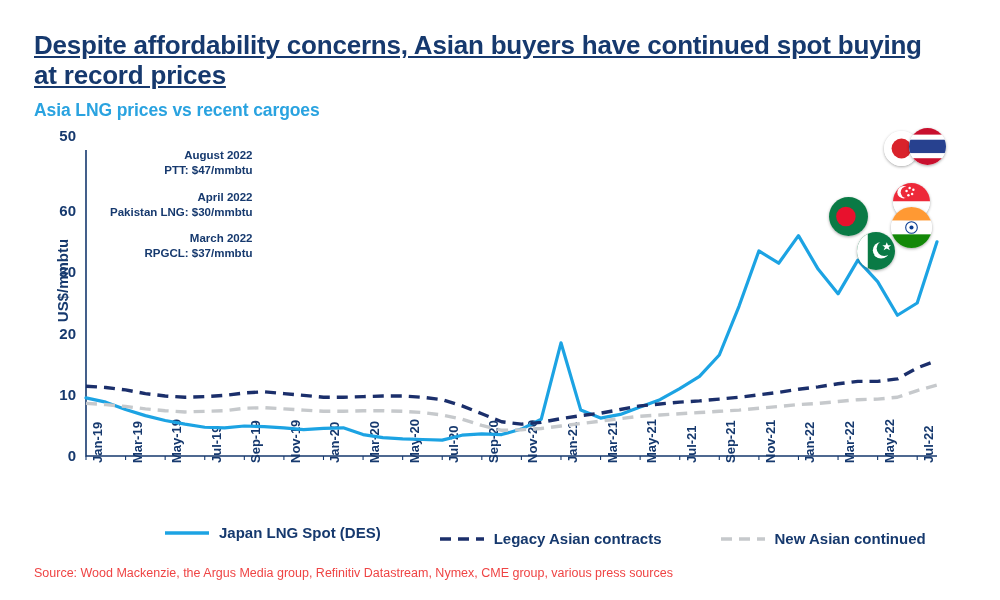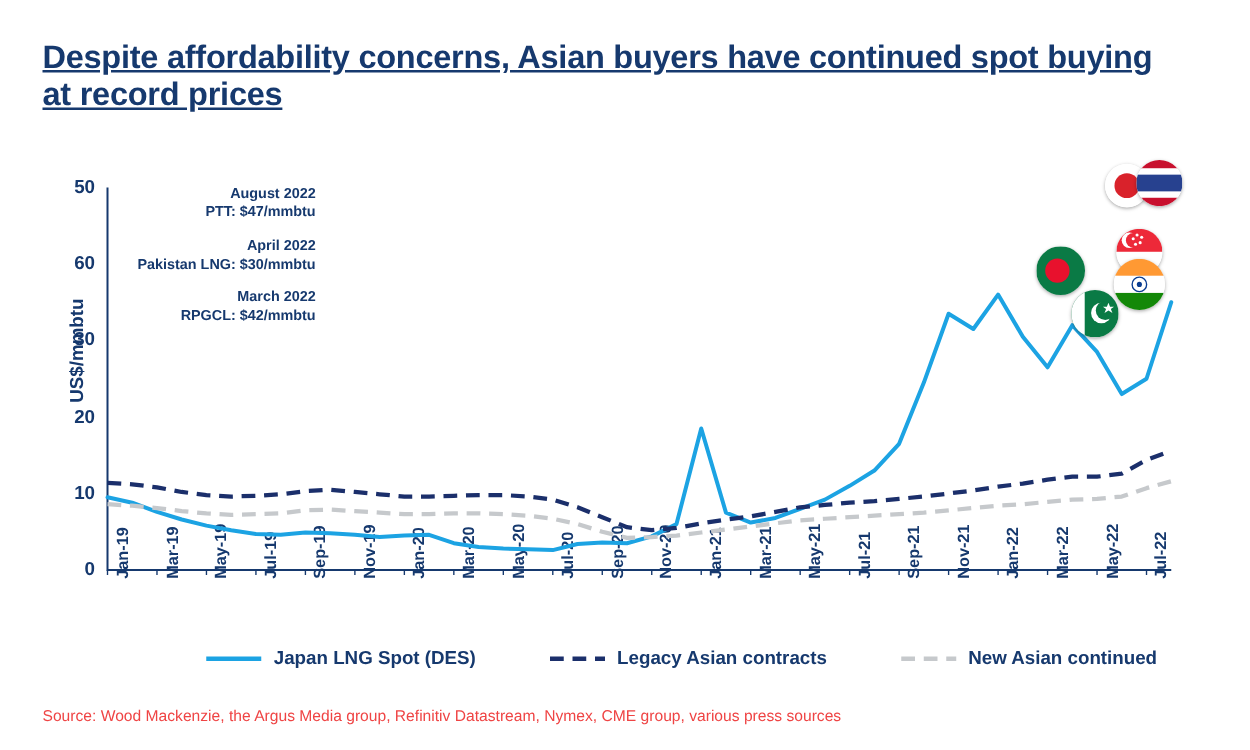--- a/index.html
+++ b/index.html
@@ -117,21 +117,21 @@
     width: 720px;
     display: flex;
     align-items: center;
     gap: 0px;
   }
   .legend-item {
     display: flex;
     align-items: center;
     gap: 9px;
   }
-  .legend-item + .legend-item { margin-left: 58px; }
+  .legend-item + .legend-item { margin-left: 58px; margin-top: 12px; }
   .legend-swatch {
     width: 46px;
     height: 14px;
     flex: 0 0 auto;
   }
   .legend-label {
     font-size: 15px;
     font-weight: bold;
     color: #16396e;
     white-space: nowrap;
@@ -155,31 +155,32 @@
   }
   .flag-badge svg { display: block; }
 </style>
 </head>
 <body>
 
 <div id="page">
 
   <div id="header">
     <h1 id="chart-title">Despite affordability concerns, Asian buyers have continued spot buying at record prices</h1>
+    <div id="chart-subtitle">Asia LNG prices vs recent cargoes</div>
   </div>
 
   <div id="y-axis-title">US$/mmbtu</div>
 
   <div id="y-ticks">
       <div class="y-tick" style="left: 42px; top: 448px;">0</div>
       <div class="y-tick" style="left: 42px; top: 386.8px;">10</div>
       <div class="y-tick" style="left: 42px; top: 325.6px;">20</div>
       <div class="y-tick" style="left: 42px; top: 264.4px;">30</div>
       <div class="y-tick" style="left: 42px; top: 203.2px;">60</div>
-      <div class="y-tick" style="left: 42px; top: 142px;">50</div>
+      <div class="y-tick" style="left: 42px; top: 128px;">50</div>
     </div>
 
   <div id="x-ticks">
       <div class="x-tick" style="left: 91px; top: 463px;">Jan-19</div>
       <div class="x-tick" style="left: 130.581px; top: 463px;">Mar-19</div>
       <div class="x-tick" style="left: 170.163px; top: 463px;">May-19</div>
       <div class="x-tick" style="left: 209.744px; top: 463px;">Jul-19</div>
       <div class="x-tick" style="left: 249.326px; top: 463px;">Sep-19</div>
       <div class="x-tick" style="left: 288.907px; top: 463px;">Nov-19</div>
       <div class="x-tick" style="left: 328.488px; top: 463px;">Jan-20</div>
@@ -235,21 +236,21 @@
       <div class="anno-group">
         <div class="anno-head">August 2022</div>
         <div class="anno-line">PTT: $47/mmbtu</div>
       </div>
       <div class="anno-group">
         <div class="anno-head">April 2022</div>
         <div class="anno-line">Pakistan LNG: $30/mmbtu</div>
       </div>
       <div class="anno-group">
         <div class="anno-head">March 2022</div>
-        <div class="anno-line">RPGCL: $42/mmbtu</div>
+        <div class="anno-line">RPGCL: $37/mmbtu</div>
       </div>
     </div>
 
   <div id="flags">
       <div class="flag-badge" style="left: 884px; top: 131px; width: 35px; height: 35px;">
         <svg width="35" height="35" viewBox="0 0 60 60">
           <rect width="60" height="60" fill="#ffffff"></rect>
           <circle cx="30" cy="30" r="17" fill="#d9222b"></circle>
         </svg>
       </div>

